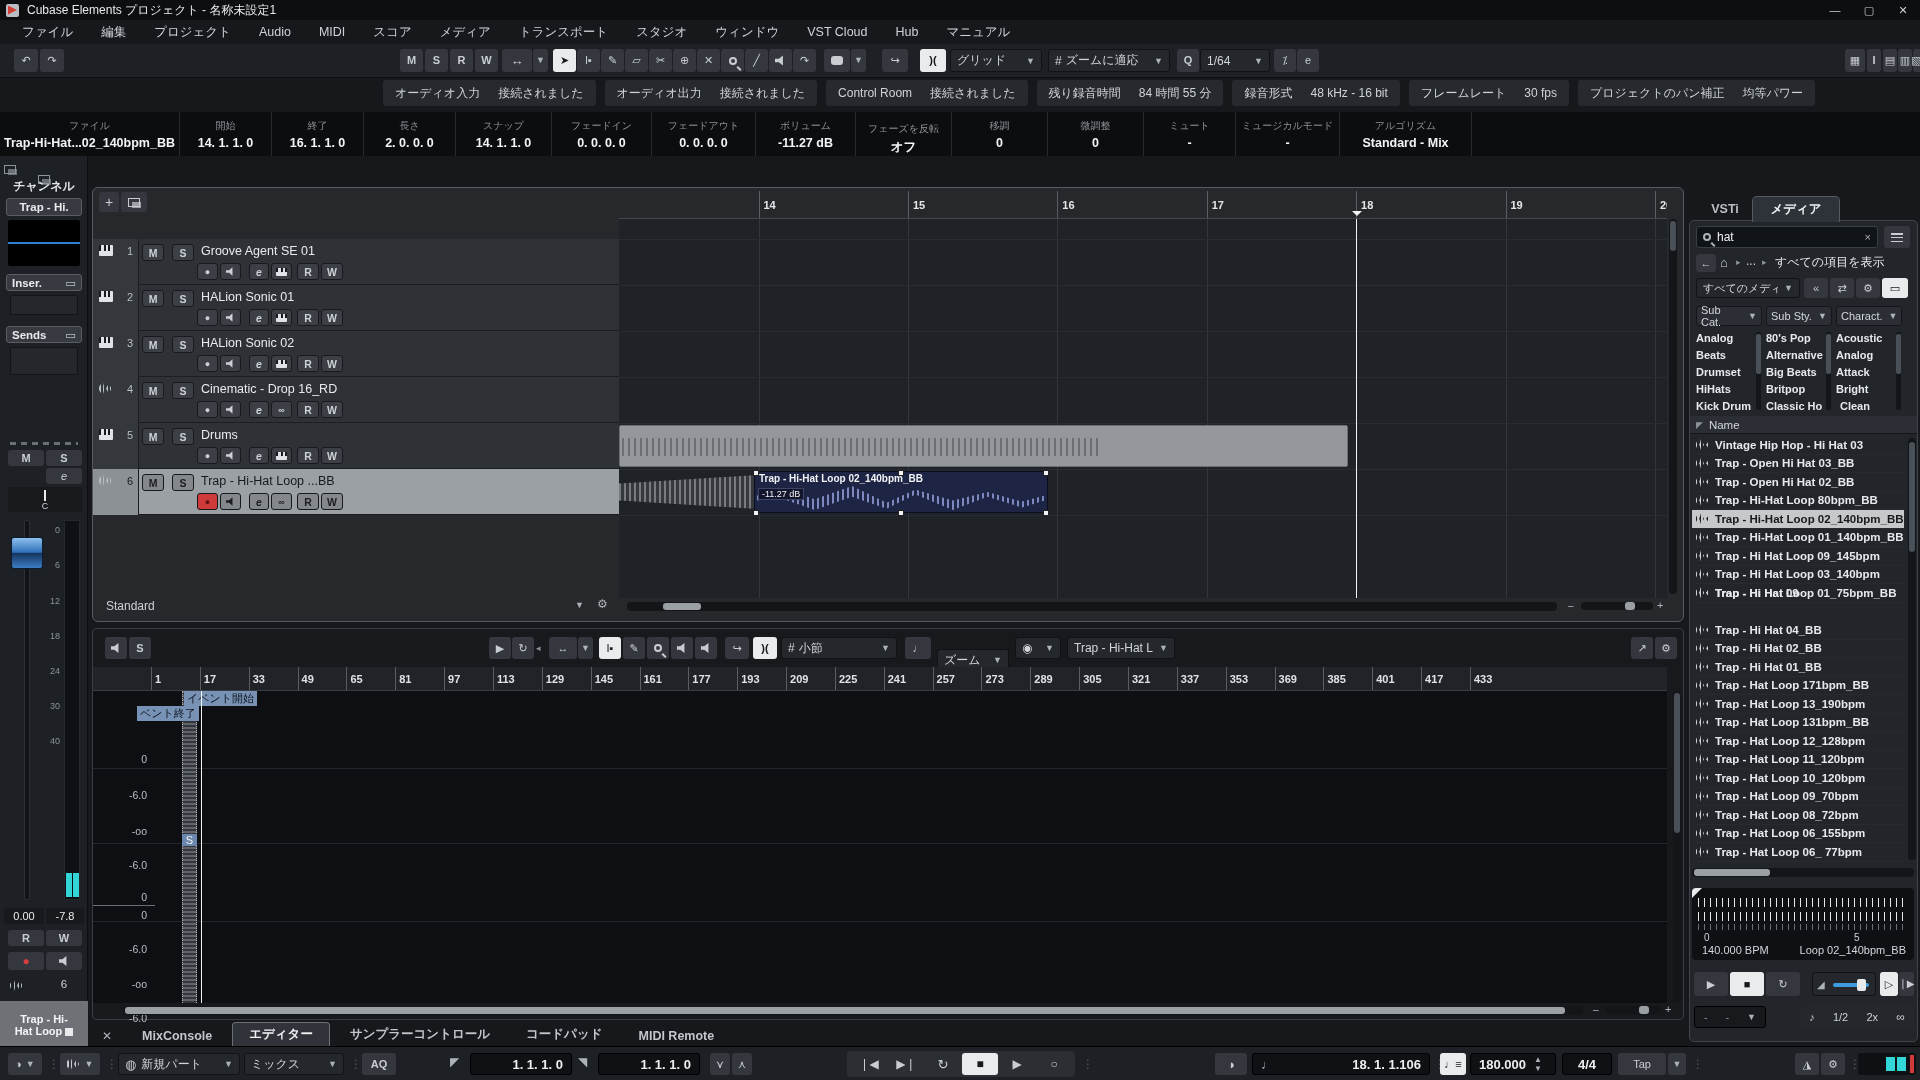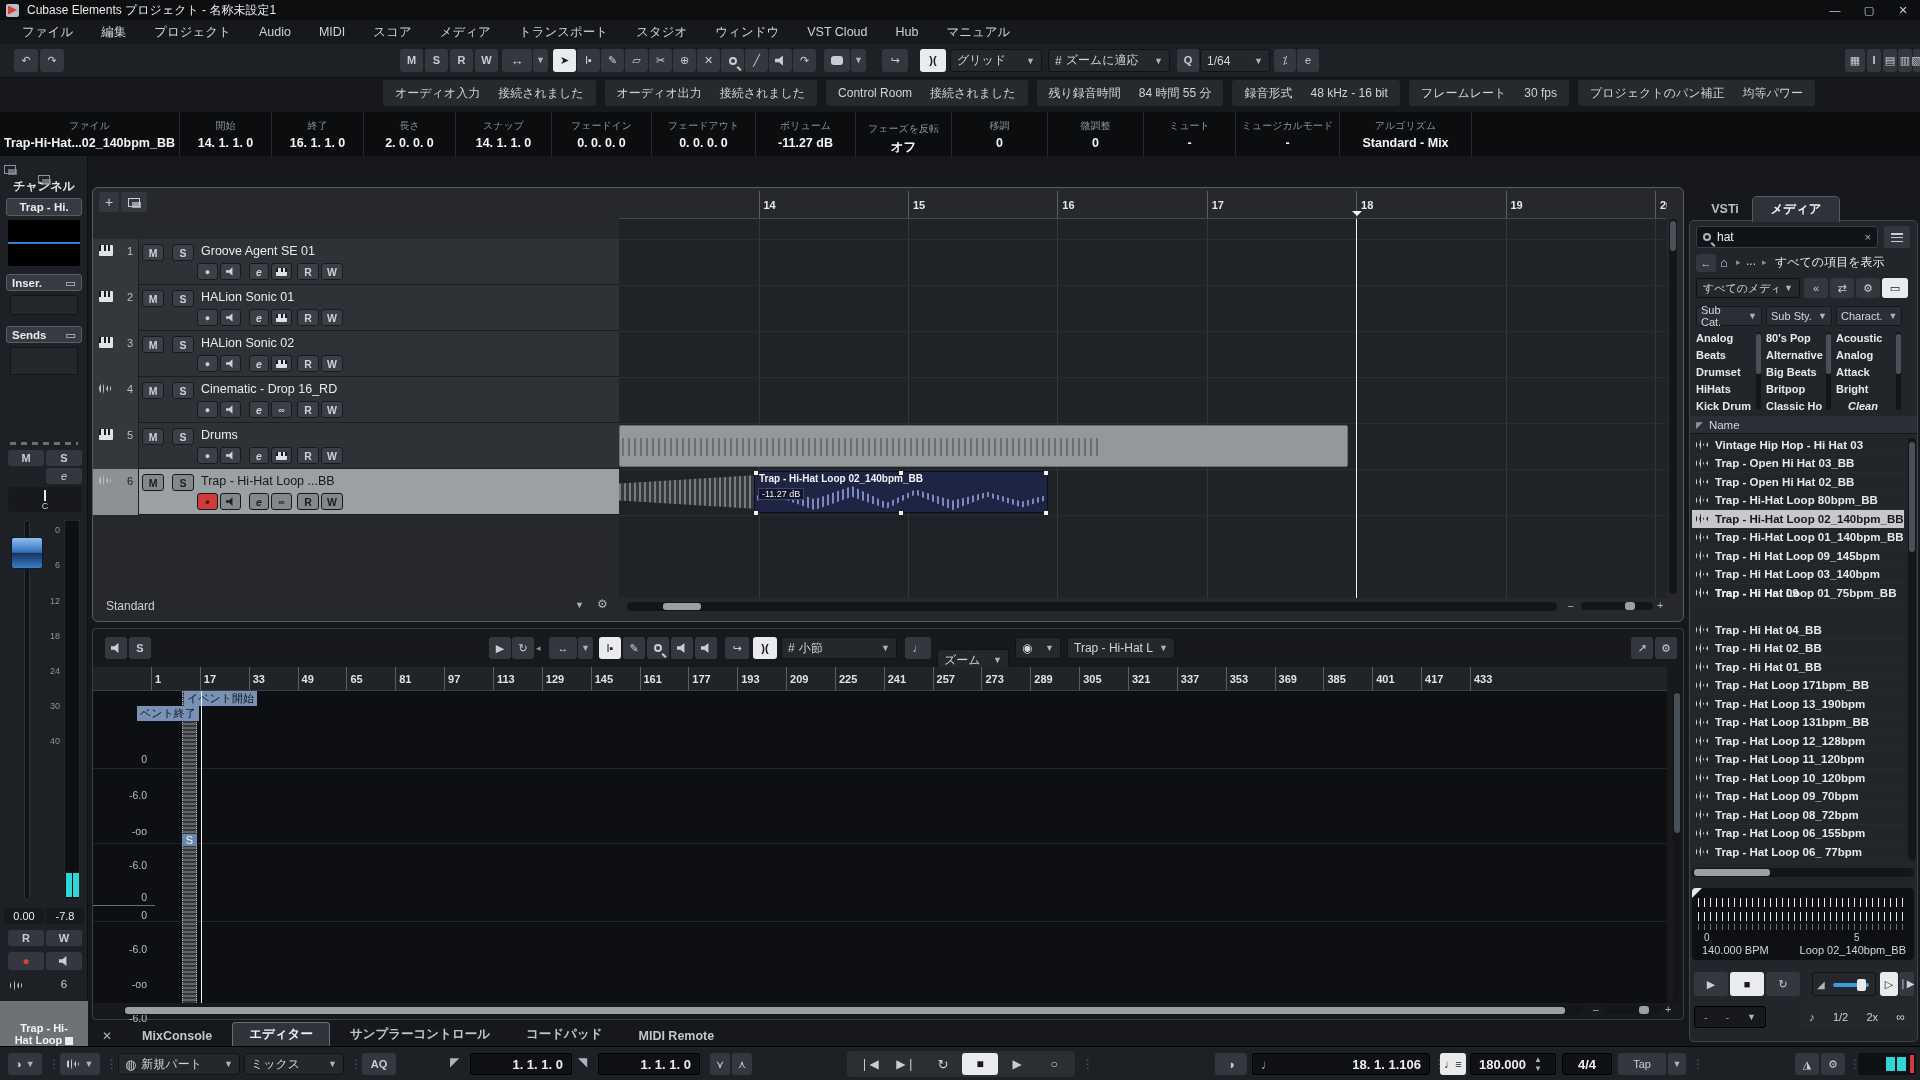--- a/index.html
+++ b/index.html
@@ -340,21 +340,21 @@
     <div class="btn" style="left:8px;top:774px;width:36px;height:16px;font-weight:bold;">R</div>
     <div class="btn" style="left:46px;top:774px;width:36px;height:16px;font-weight:bold;">W</div>
     <div class="btn" style="left:8px;top:796px;width:36px;height:18px;">
         <span style="color:#d64040;font-size:12px;">●</span>
       </div>
     <div class="btn" style="left:46px;top:796px;width:36px;height:18px;">
         <span class="spk"></span>
       </div>
     <span class="wicon abs" style="left:10px;top:824px;color:#b9bec4;"></span>
     <div class="abs" style="left:46px;top:822px;width:36px;text-align:center;font-size:11.5px;color:#cdd1d6;">6</div>
-    <div class="abs" style="left:0;top:845px;width:88px;height:45px;background:#6e7277;text-align:center;padding-top:21px;">
+    <div class="abs" style="left:0;top:845px;width:88px;height:45px;background:#6e7277;text-align:center;padding-top:12px;">
       <div style="font-size:11px;font-weight:bold;color:#f2f4f6;">Trap - Hi-</div>
       <div style="font-size:11px;font-weight:bold;color:#f2f4f6;"><span>Hat Loop</span> <span style="display:inline-block;width:8px;height:8px;background:#e8eaec;vertical-align:middle;"></span></div>
       </div>
   </div>
 
   <div id="project">
     <div class="btn" style="left:6px;top:4px;width:20px;height:20px;font-size:14px;">+</div>
     <div class="btn" style="left:28px;top:4px;width:26px;height:20px;">
         <span class="dblrect"></span>
       </div>
@@ -815,21 +815,21 @@
           <div class="th" style="top: 2px; height: 40px; left: 0px; width: 5px; position: absolute; background: rgb(74, 80, 87); border-radius: 2px;"></div>
         </div>
         <div class="fcol-hd" style="left: 148px; top: 150px; width: 66px;">
           <span>Charact.</span>
           <span class="caret">▼</span>
         </div>
         <div class="fitem" style="left: 148px; top: 176px;">Acoustic</div>
         <div class="fitem" style="left: 148px; top: 193px;">Analog</div>
         <div class="fitem" style="left: 148px; top: 210px;">Attack</div>
         <div class="fitem" style="left: 148px; top: 227px;">Bright</div>
-        <div class="fitem" style="left: 160px; top: 244px; font-style: italic;">Clean</div>
+        <div class="fitem" style="left: 152px; top: 244px;">Clean</div>
         <div class="scrollv" style="left: 208px; top: 176px; height: 78px; width: 5px;">
           <div class="th" style="top: 2px; height: 40px; left: 0px; width: 5px; position: absolute; background: rgb(74, 80, 87); border-radius: 2px;"></div>
         </div>
       </div>
     <div class="abs" style="left:2px;top:260px;width:227px;height:18px;background:#2b2f35;border-bottom:1px solid #14161a;display:flex;align-items:center;gap:6px;padding-left:6px;">
       <span style="font-size:9px;color:#8d939a;">◤</span>
       <span style="font-size:11.5px;color:#d2d6da;">Name</span>
       </div>
     <div id="results">
         <div class="rrow" style="top: 280px;">

